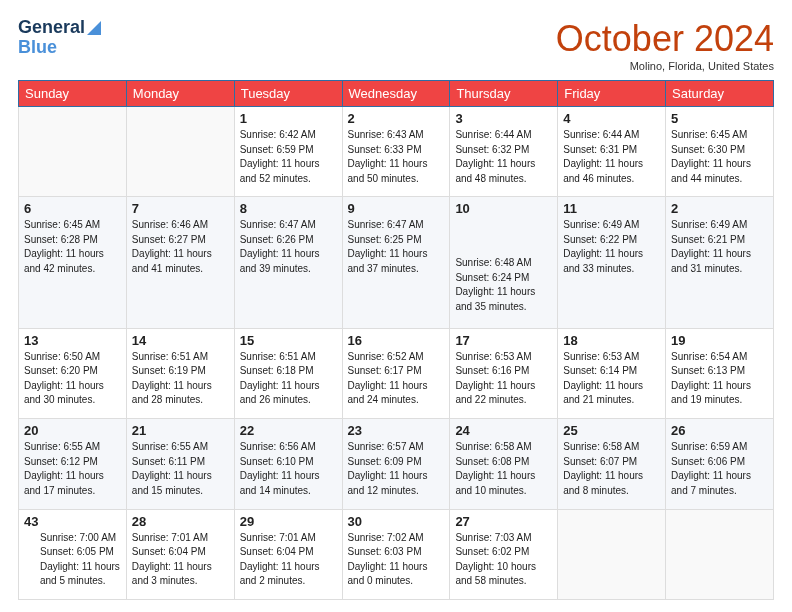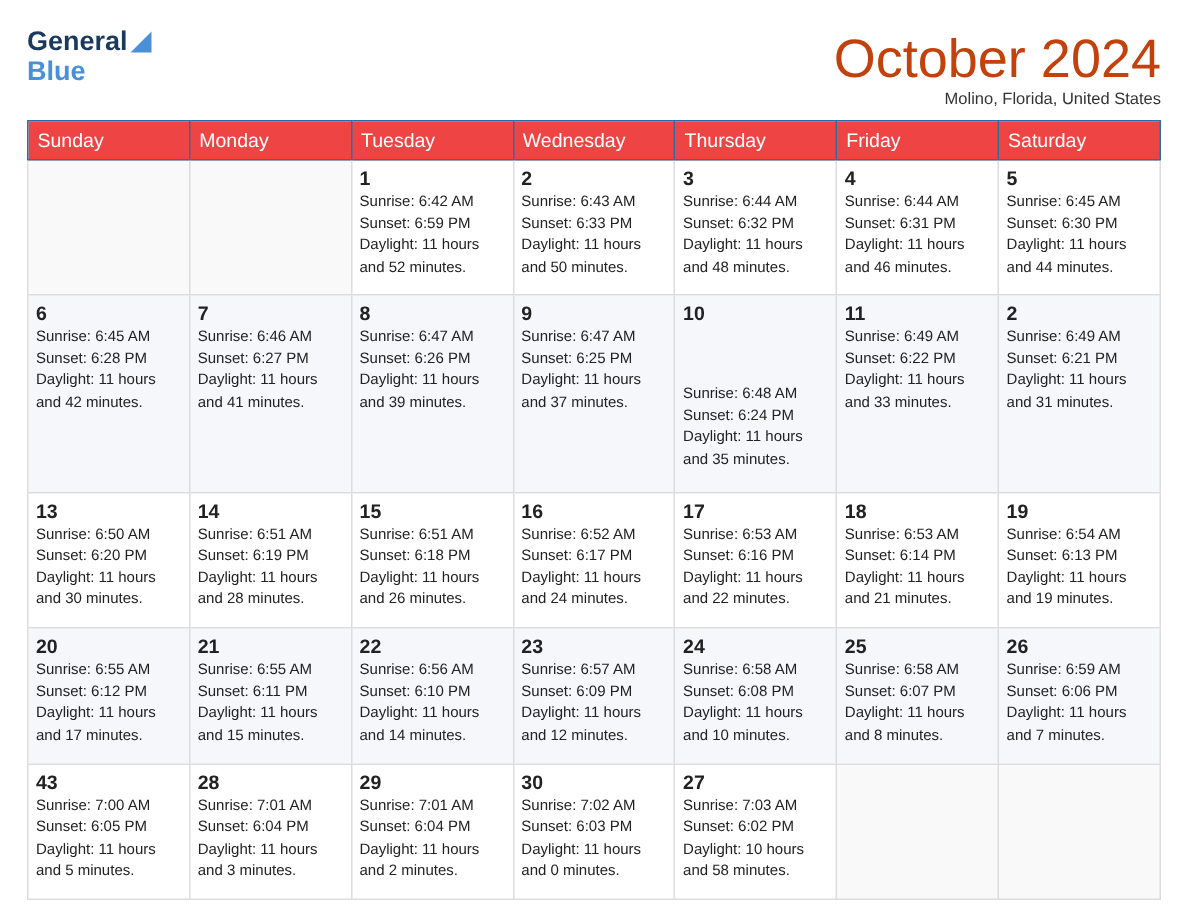--- a/index.html
+++ b/index.html
@@ -328,21 +328,21 @@
             <span class="day-num">26</span>
             <div class="day-info" style="white-space: pre-line;">Sunrise: 6:59 AM
 Sunset: 6:06 PM
 Daylight: 11 hours
 and 7 minutes.</div>
           </td>
         </tr>
         <tr>
           <td>
             <span class="day-num">43</span>
-            <div class="day-info" style="white-space: pre-line;">Sunrise: 7:00 AM
+            <div class="day-info" style="white-space: pre-line; margin-left: 16px;">Sunrise: 7:00 AM
 Sunset: 6:05 PM
 Daylight: 11 hours
 and 5 minutes.</div>
           </td>
           <td>
             <span class="day-num">28</span>
             <div class="day-info" style="white-space: pre-line;">Sunrise: 7:01 AM
 Sunset: 6:04 PM
 Daylight: 11 hours
 and 3 minutes.</div>

